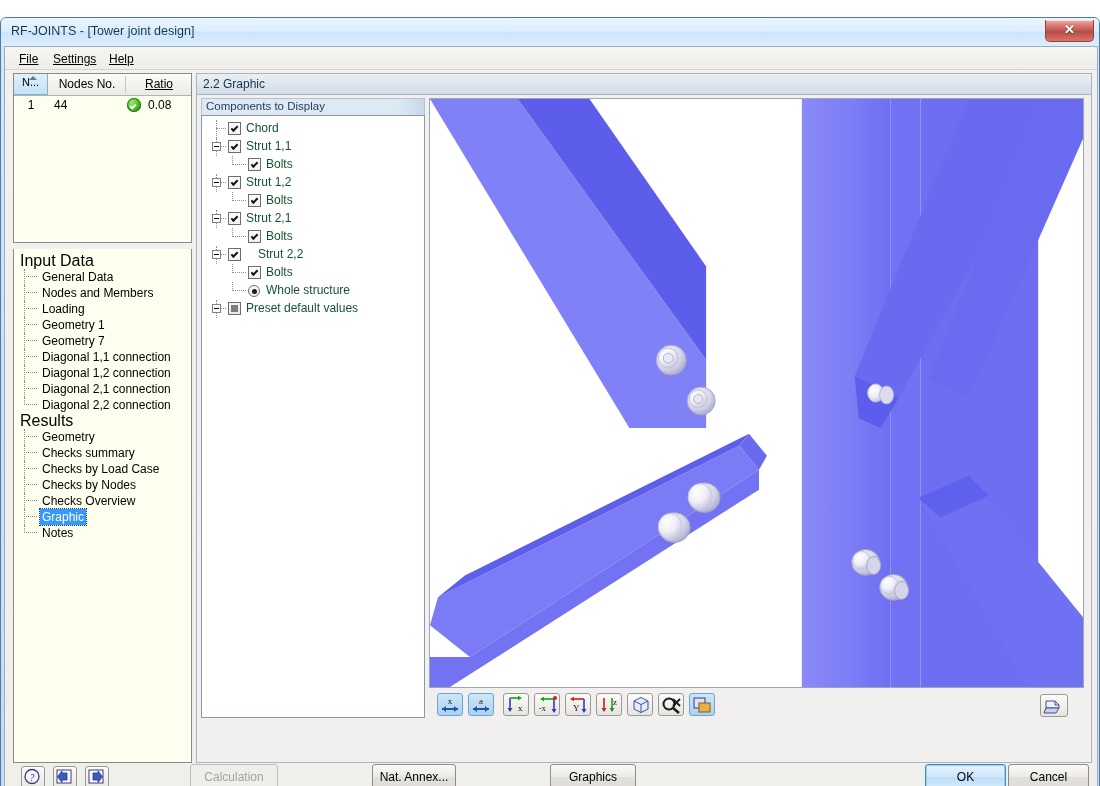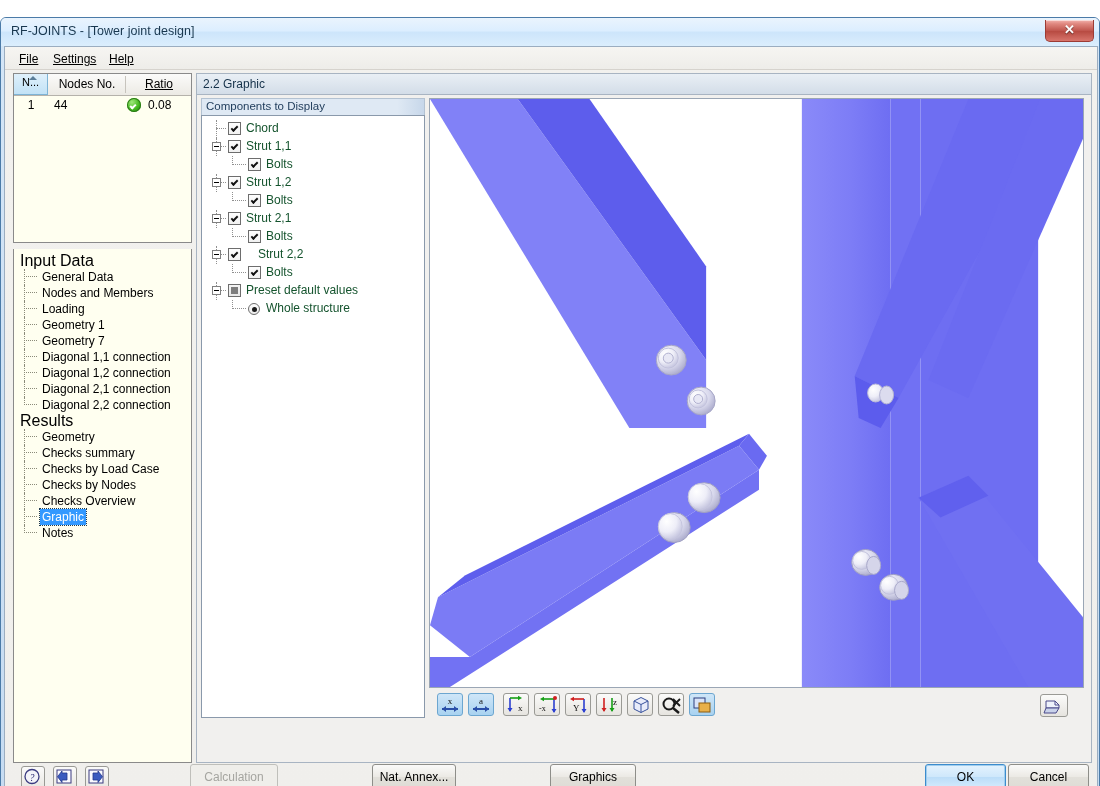--- a/index.html
+++ b/index.html
@@ -528,31 +528,31 @@
                 <span class="cbox checked" style="left: 26px;"></span>
                 <span class="lbl" style="left: 44px; margin-left: 12px;">Strut 2,2</span>
               </div>
               <div class="tree-row">
                 <span class="dotted-h" style="left: 30px; width: 14px;"></span>
                 <span class="dotted-v" style="left: 30px; top: 0px; height: 9px;"></span>
                 <span class="cbox checked" style="left: 46px;"></span>
                 <span class="lbl" style="left: 64px;">Bolts</span>
               </div>
               <div class="tree-row">
+                <span class="dotted-h" style="left: 30px; width: 14px;"></span>
+                <span class="dotted-v" style="left: 30px; top: 0px; height: 9px;"></span>
+                <span class="radio on" style="left: 46px;"></span>
+                <span class="lbl" style="left: 64px;">Whole structure</span>
+              </div>
+              <div class="tree-row">
                 <span class="dotted-v" style="left: 14px; top: 0px; height: 18px;"></span>
                 <span class="dotted-h" style="left: 14px; width: 10px;"></span>
                 <span class="expander"></span>
                 <span class="cbox solid" style="left: 26px;"></span>
                 <span class="lbl" style="left: 44px;">Preset default values</span>
-              </div>
-              <div class="tree-row">
-                <span class="dotted-h" style="left: 30px; width: 14px;"></span>
-                <span class="dotted-v" style="left: 30px; top: 0px; height: 9px;"></span>
-                <span class="radio on" style="left: 46px;"></span>
-                <span class="lbl" style="left: 64px;">Whole structure</span>
               </div>
             </div>
         </div>
 
         <div id="viewport">
           <svg viewBox="0 0 655 590" preserveAspectRatio="none">
             <defs>
               <linearGradient id="gCol" x1="0" y1="0" x2="1" y2="0">
                 <stop offset="0%" stop-color="#8a8af9"></stop>
                 <stop offset="55%" stop-color="#7d7df6"></stop>

